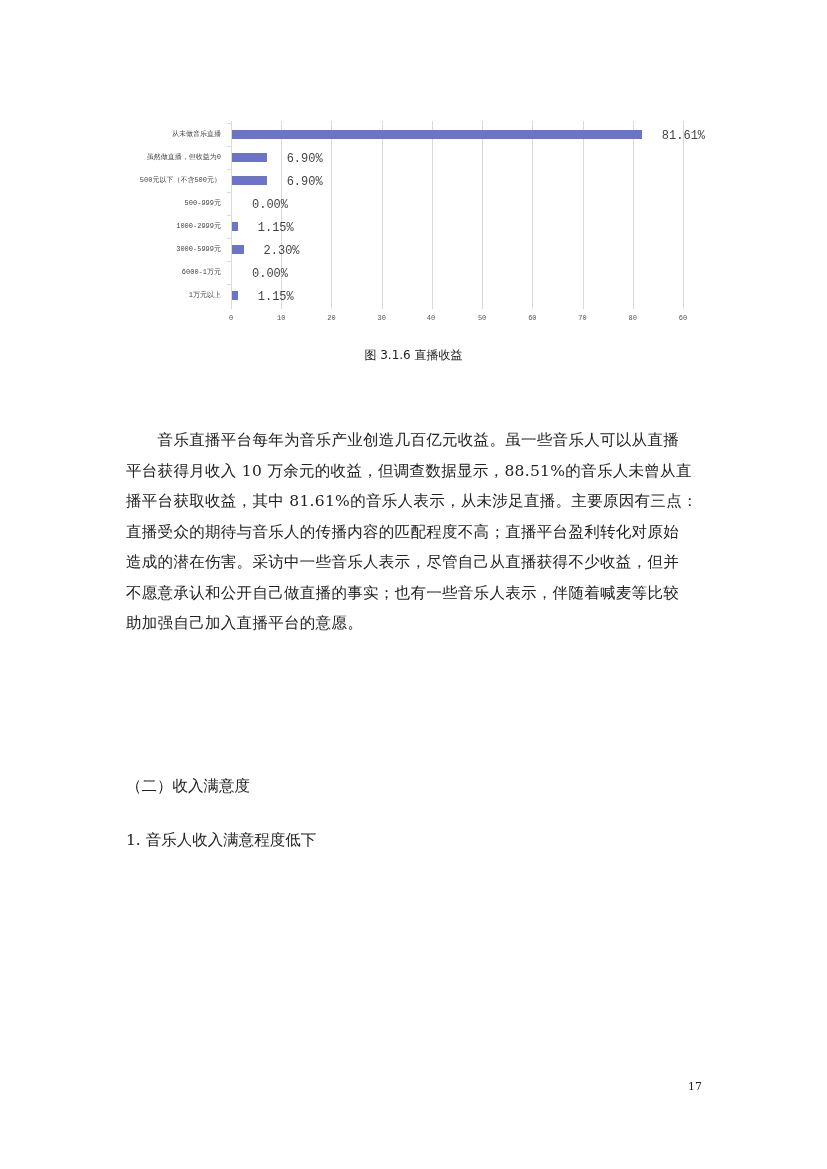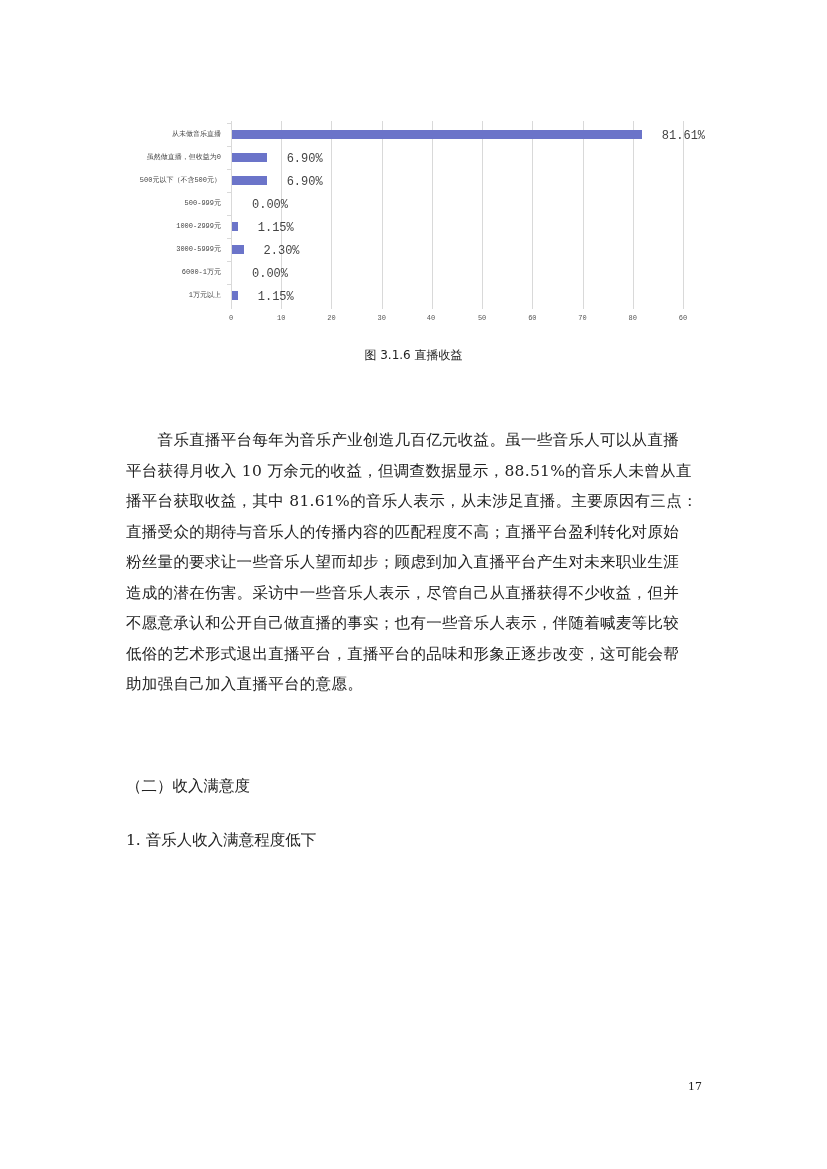--- a/index.html
+++ b/index.html
@@ -115,23 +115,21 @@
     <div class="val-label" style="left: 113.776px; top: 179px;">1.15%</div>
   </div>
 
 <div class="caption">图 3.1.6 直播收益</div>
 
 <div class="para">
   <span class="line">　　音乐直播平台每年为音乐产业创造几百亿元收益。虽一些音乐人可以从直播</span>
   <span class="line">平台获得月收入 10 万余元的收益，但调查数据显示，88.51%的音乐人未曾从直</span>
   <span class="line">播平台获取收益，其中 81.61%的音乐人表示，从未涉足直播。主要原因有三点：</span>
   <span class="line">直播受众的期待与音乐人的传播内容的匹配程度不高；直播平台盈利转化对原始</span>
-  <span class="line">粉丝量的要求让一些音乐人望而却步；顾虑到加入直播平台产生对未来职业生涯</span>
   <span class="line">造成的潜在伤害。采访中一些音乐人表示，尽管自己从直播获得不少收益，但并</span>
   <span class="line">不愿意承认和公开自己做直播的事实；也有一些音乐人表示，伴随着喊麦等比较</span>
-  <span class="line">低俗的艺术形式退出直播平台，直播平台的品味和形象正逐步改变，这可能会帮</span>
   <span class="line">助加强自己加入直播平台的意愿。</span>
 </div>
 
 <div class="heading2">（二）收入满意度</div>
 <div class="heading3">1. 音乐人收入满意程度低下</div>
 
 <div class="page-number">17</div>
 
 </body></html>

